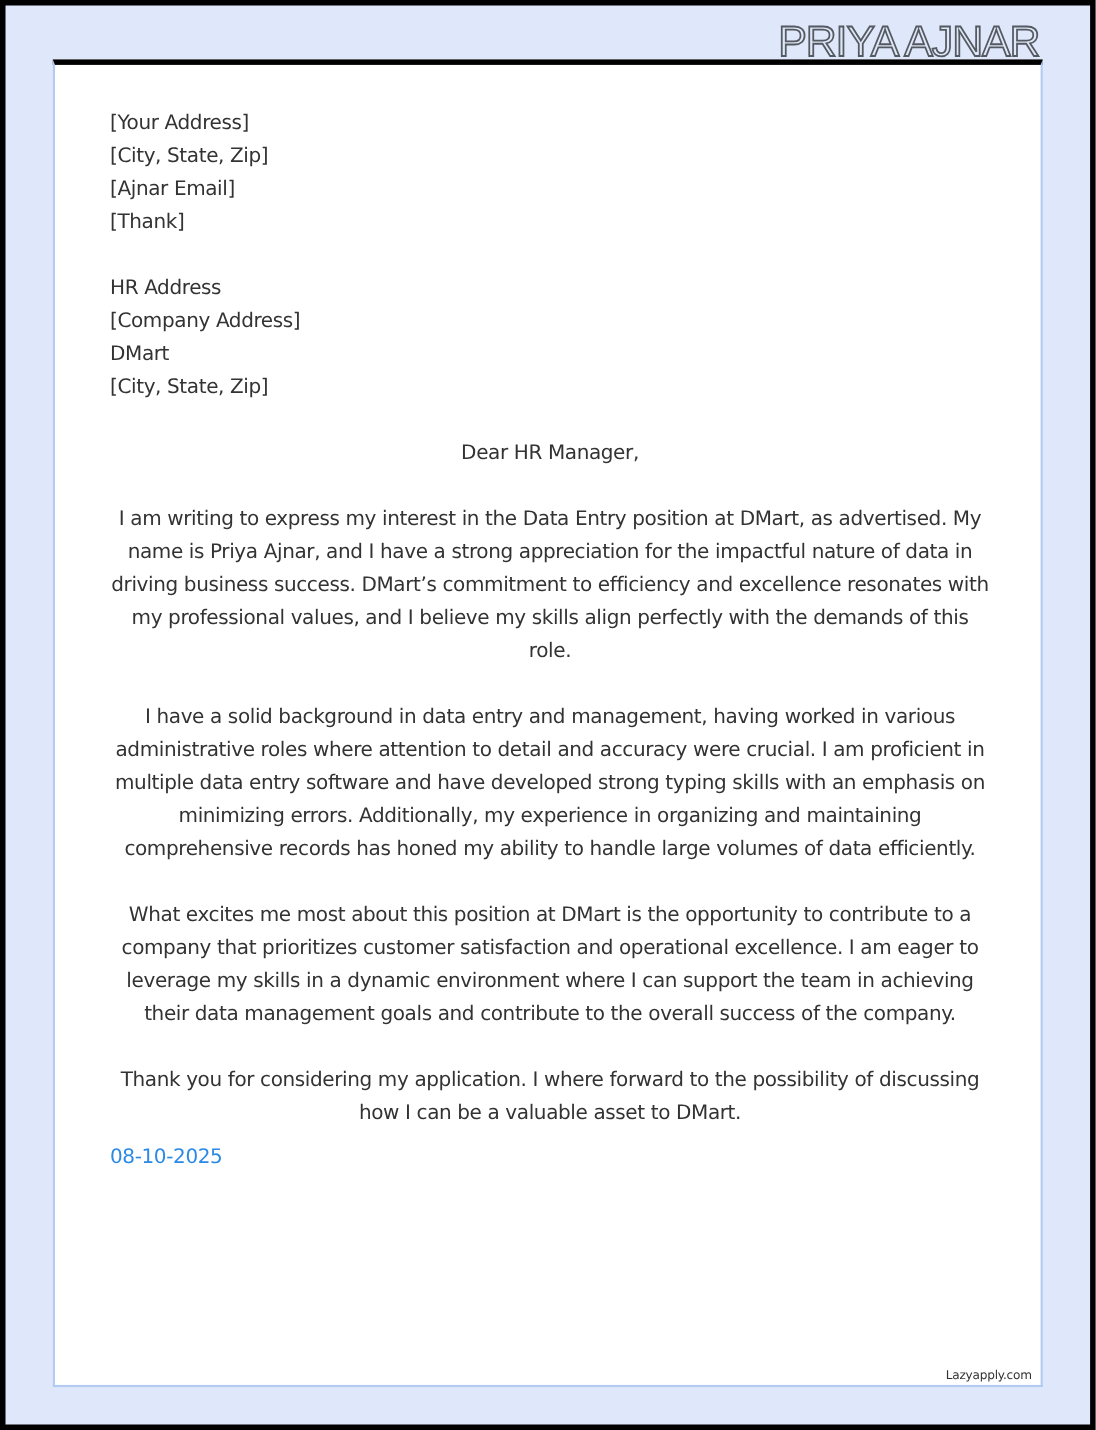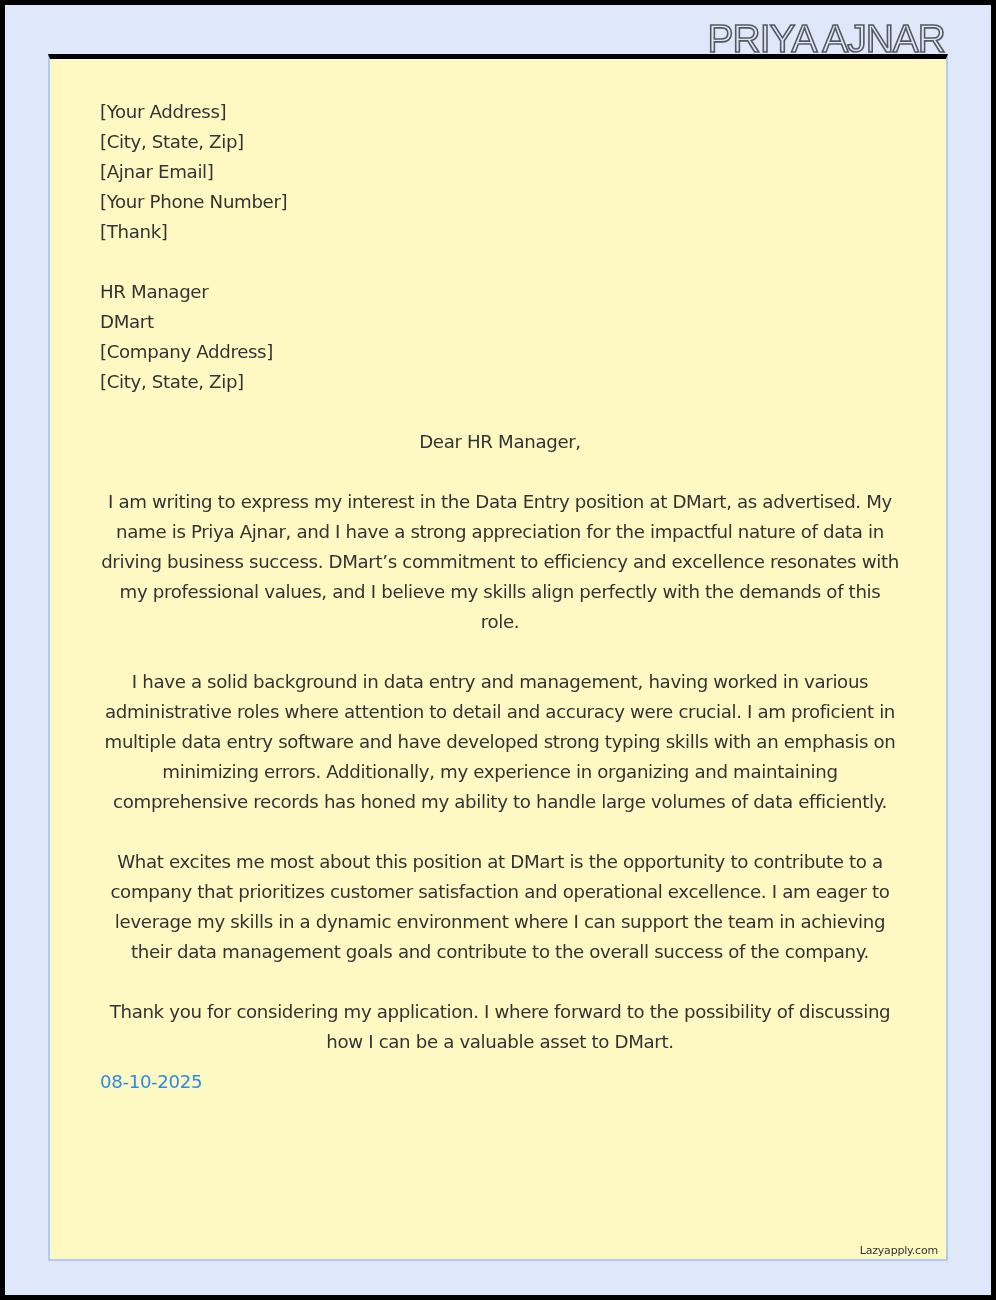--- a/index.html
+++ b/index.html
@@ -29,21 +29,21 @@
       font-weight: 400;
       white-space: nowrap;
     }
     .card {
       position: absolute;
       left: 43px;
       top: 49px;
       width: 900px;
       height: 1207px;
       box-sizing: border-box;
-      background: #fef9c3;
+      background: #ffffff;
       border-left: 2px solid #b3cbf3;
       border-right: 2px solid #b3cbf3;
       border-bottom: 2px solid #b3cbf3;
       border-top: 5px solid #000;
     }
     .letter {
       position: absolute;
       left: 50px;
       top: 38px;
       width: 800px;
@@ -74,28 +74,27 @@
 
 <div class="name-header">PRIYA AJNAR</div>
 
 <div class="card">
   <div class="letter">
 
     <div class="block">
       <span class="line">[Your Address]</span>
       <span class="line">[City, State, Zip]</span>
       <span class="line">[Ajnar Email]</span>
-      <span class="line">[Your Phone Number]</span>
       <span class="line">[Thank]</span>
     </div>
 
     <div class="block">
-      <span class="line">HR Manager</span>
+      <span class="line">HR Address</span>
+      <span class="line">[Company Address]</span>
       <span class="line">DMart</span>
-      <span class="line">[Company Address]</span>
       <span class="line">[City, State, Zip]</span>
     </div>
 
     <p class="para">Dear HR Manager,</p>
 
     <p class="para">I am writing to express my interest in the Data Entry position at DMart, as advertised. My name is Priya Ajnar, and I have a strong appreciation for the impactful nature of data in driving business success. DMart’s commitment to efficiency and excellence resonates with my professional values, and I believe my skills align perfectly with the demands of this role.</p>
     <p class="para">I have a solid background in data entry and management, having worked in various administrative roles where attention to detail and accuracy were crucial. I am proficient in multiple data entry software and have developed strong typing skills with an emphasis on minimizing errors. Additionally, my experience in organizing and maintaining comprehensive records has honed my ability to handle large volumes of data efficiently.</p>
     <p class="para">What excites me most about this position at DMart is the opportunity to contribute to a company that prioritizes customer satisfaction and operational excellence. I am eager to leverage my skills in a dynamic environment where I can support the team in achieving their data management goals and contribute to the overall success of the company.</p>
     <p class="para">Thank you for considering my application. I where forward to the possibility of discussing how I can be a valuable asset to DMart.</p>
 

